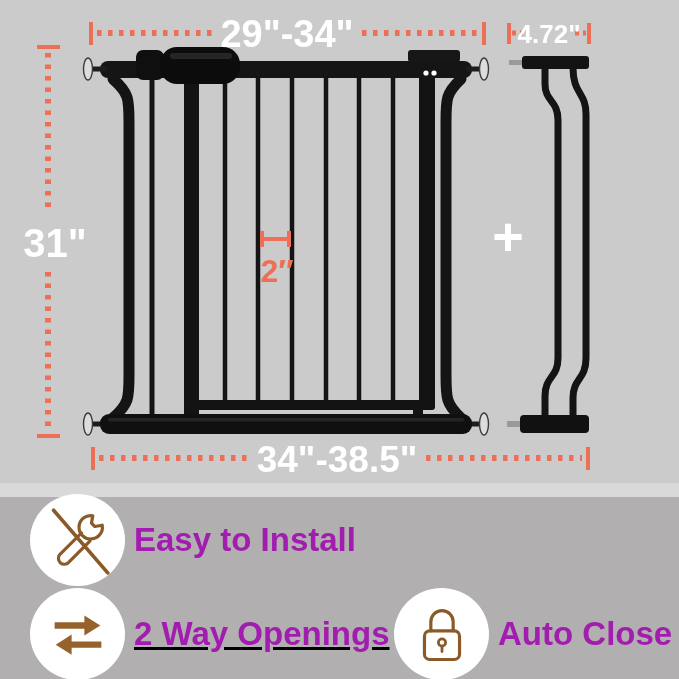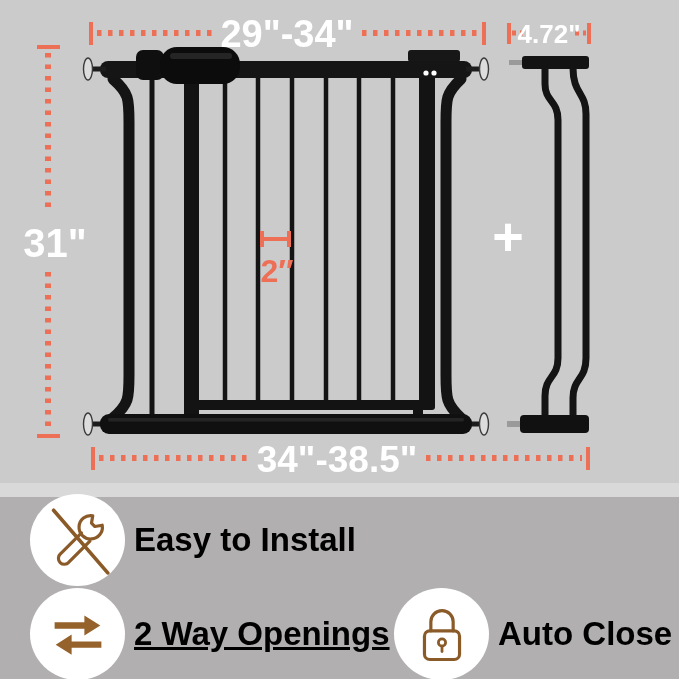--- a/index.html
+++ b/index.html
@@ -16,21 +16,21 @@
   svg text{font-family:"Liberation Sans", sans-serif;}
   .dim-text{fill:#ffffff;font-weight:700;}
   .gap-text{fill:#ec6f56;font-weight:700;}
   .plus-text{fill:#ffffff;font-weight:700;}
 
   .feature{position:absolute;display:flex;align-items:center;gap:9px;}
   .icon-wrap{position:relative;width:95px;height:92px;flex:0 0 auto;}
   .icon-circle{position:absolute;left:0;top:0;width:95px;height:92px;background:#ffffff;border-radius:50%;}
   .icon-wrap svg{position:absolute;left:13px;top:12px;width:70px;height:68px;overflow:visible;}
   .feature-label{
-    color:#000000;font-size:33px;font-weight:700;letter-spacing:0px;
+    color:#a21caf;font-size:33px;font-weight:700;letter-spacing:0px;
     white-space:nowrap;
   }
   .f1{left:30px;top:494px;}
   .f2{left:394px;top:494px;}
   .f3{left:30px;top:588px;text-decoration:underline;}
   .f4{left:394px;top:588px;}
 </style>
 </head>
 <body>
 

